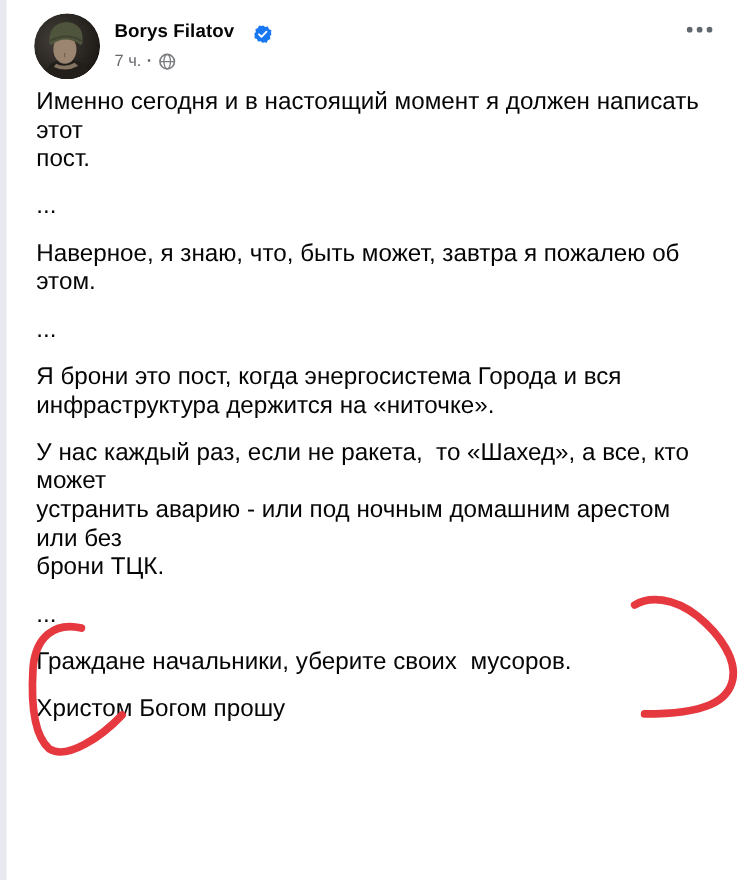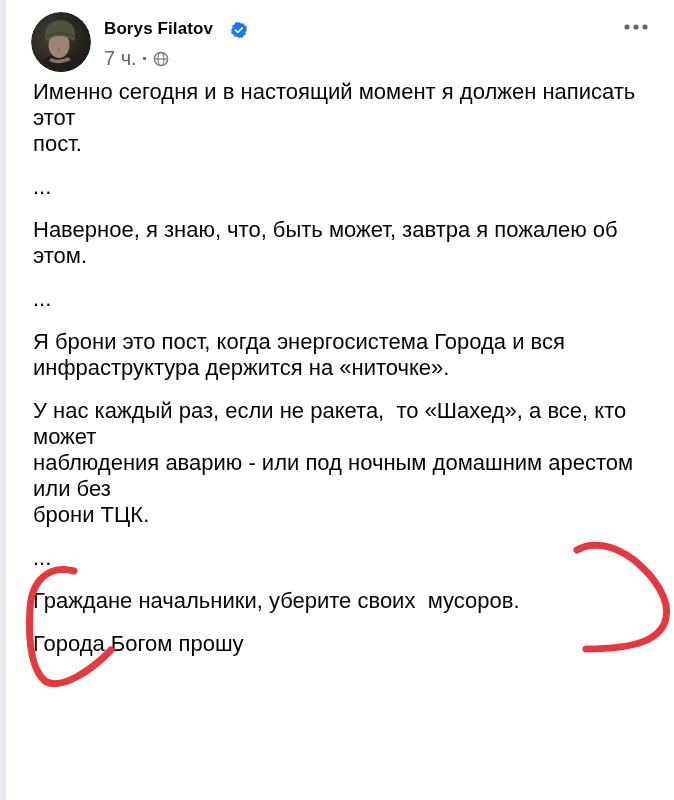--- a/index.html
+++ b/index.html
@@ -19,31 +19,31 @@
     background: #e7e9ee;
   }
   
   .avatar {
     position: absolute; left: 31px; top: 12px;
     width: 60px; height: 60px; border-radius: 50%;
     overflow: hidden; cursor: pointer;
   }
   .name-row {
     position: absolute; left: 104px; top: 19px;
-    display: flex; align-items: center; gap: 18px;
+    display: flex; align-items: flex-end; gap: 18px;
   }
   .author-name {
     font-size: 17px; font-weight: 700; color: #050505;
     letter-spacing: .1px; cursor: pointer;
   }
   .badge { width: 16px; height: 16px; display: block; margin-top: 2px; }
   .meta-row {
     position: absolute; left: 104px; top: 47px;
     display: flex; align-items: center; gap: 5px;
-    font-size: 20px; color: #65676b;
+    font-size: 15px; color: #65676b;
   }
   .meta-row .sep { font-weight: 700; }
   .globe { width: 16px; height: 16px; display: block; opacity: .85; }
   .menu-btn {
     position: absolute; right: 20px; top: 14px;
     width: 36px; height: 26px;
     display: flex; align-items: center; justify-content: center;
     cursor: pointer; border-radius: 6px;
   }
   
@@ -120,25 +120,25 @@
 
   <div class="post-text">
       <p>Именно сегодня и в настоящий момент я должен написать этот
 пост.</p>
       <p>...</p>
       <p>Наверное, я знаю, что, быть может, завтра я пожалею об этом.</p>
       <p>...</p>
       <p>Я брони это пост, когда энергосистема Города и вся
 инфраструктура держится на «ниточке».</p>
       <p>У нас каждый раз, если не ракета,  то «Шахед», а все, кто может
-наблюдения аварию - или под ночным домашним арестом или без
+устранить аварию - или под ночным домашним арестом или без
 брони ТЦК.</p>
       <p>...</p>
       <p>Граждане начальники, уберите своих  мусоров.</p>
-      <p>Города Богом прошу</p>
+      <p>Христом Богом прошу</p>
     </div>
 
   <svg class="annotation-svg" viewBox="0 0 674 800">
     <path d="M 74 571 C 50 565, 32 579, 30 608 C 28 642, 31 669, 45 681 C 61 691, 92 670, 111 650" fill="none" stroke="#e5383f" stroke-width="7" stroke-linecap="round"></path>
     <path d="M 577 550 C 590 542, 612 543, 634 560 C 655 577, 670 600, 666 618 C 662 637, 642 649, 586 649" fill="none" stroke="#e5383f" stroke-width="7" stroke-linecap="round"></path>
   </svg>
 
 </div>
 
 </body></html>

